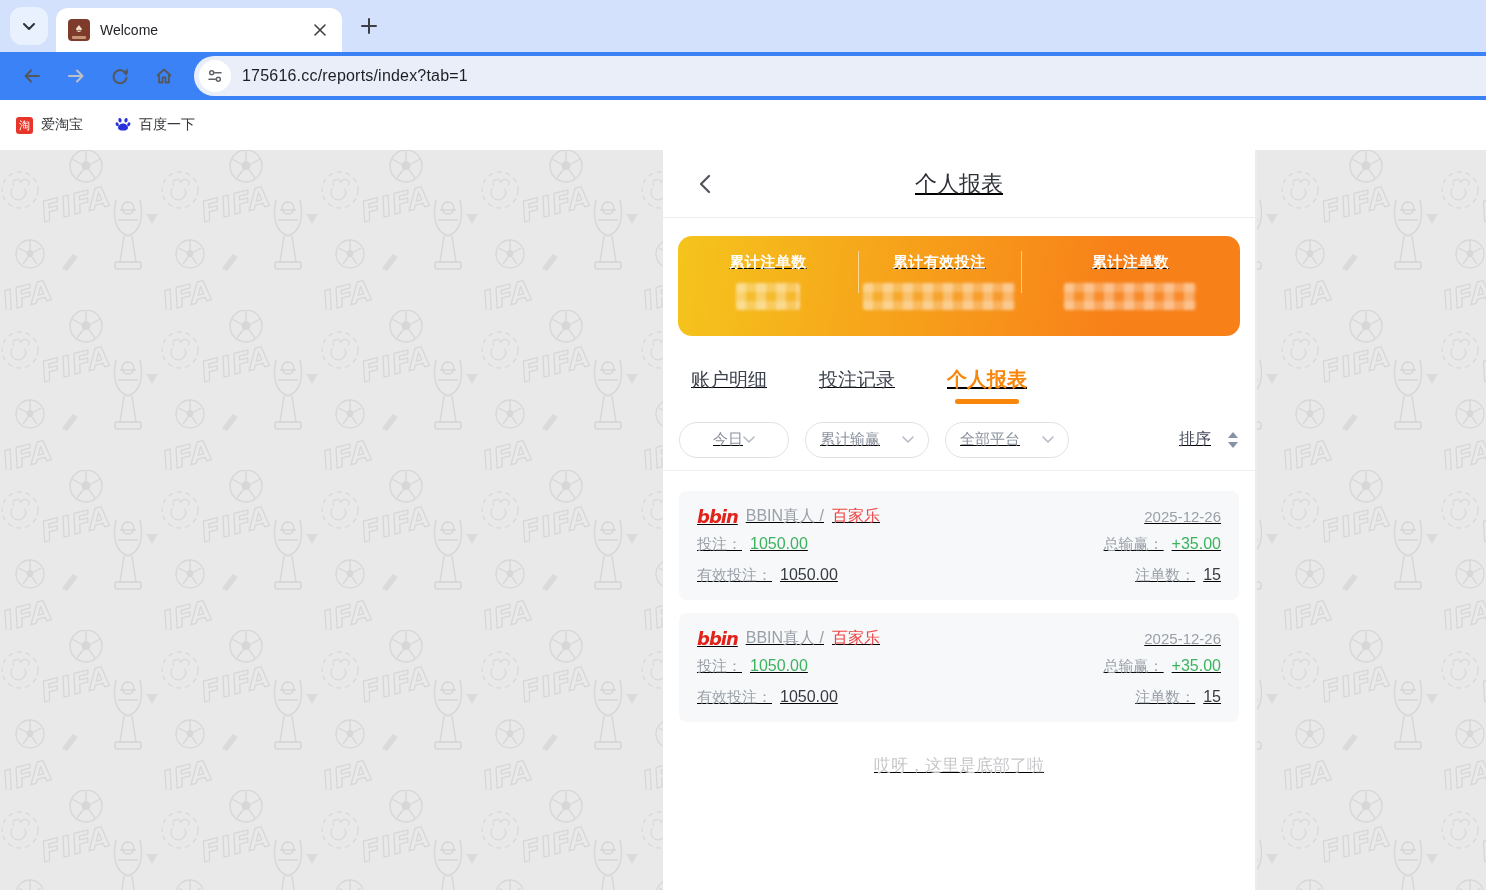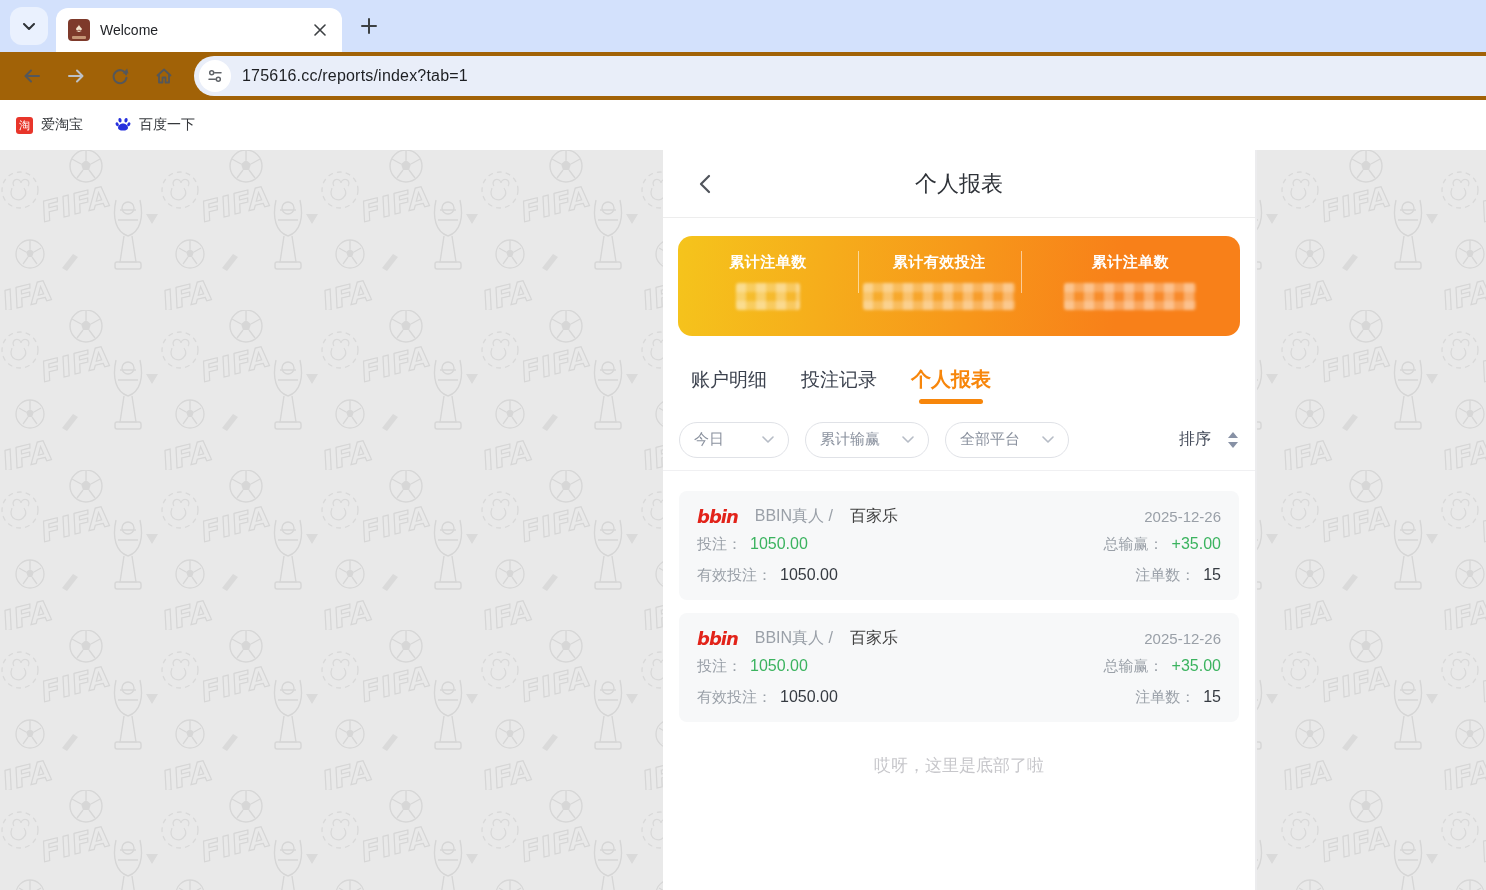--- a/index.html
+++ b/index.html
@@ -14,80 +14,80 @@
     display:flex; align-items:center; padding:0 10px 0 12px; }
   .favicon { width:22px; height:22px; border-radius:4px; background:#7e3a2b;
     display:flex; flex-direction:column; align-items:center; justify-content:center; flex:0 0 auto; }
   .favicon .spade { color:#f3e3cd; font-size:12px; line-height:12px; }
   .favicon .band { width:14px; height:3px; margin-top:2px; border-radius:1px; background:rgba(255,226,180,.55); }
   .tab-title { flex:1; margin-left:10px; font-size:14px; color:#1f2125; white-space:nowrap; }
   .tab-close { width:24px; height:24px; border-radius:50%; display:flex; align-items:center; justify-content:center; }
   .newtab-btn { width:34px; height:34px; margin:0 0 0 10px; align-self:center;
     display:flex; align-items:center; justify-content:center; border-radius:50%; }
 
-  .toolbar { height:48px; background:#a16207; display:flex; align-items:center; padding-left:10px; }
+  .toolbar { height:48px; background:#3b82f6; display:flex; align-items:center; padding-left:10px; }
   .nav-btn { width:36px; height:36px; margin:0 4px; display:flex; align-items:center; justify-content:center; border-radius:50%; }
   .omnibox { flex:1; height:40px; margin-left:8px; background:#e9eef9;
     border-radius:20px 0 0 20px; display:flex; align-items:center; padding-left:5px; }
   .site-info { width:32px; height:32px; border-radius:50%; background:#fff;
     display:flex; align-items:center; justify-content:center; }
   .url-text { margin-left:11px; font-size:16px; color:#1d1f23; letter-spacing:.2px; }
 
   .bookmarks { height:50px; background:#fff; display:flex; align-items:center; padding-left:16px; gap:32px; }
   .bm-item { display:flex; align-items:center; gap:8px; font-size:14px; color:#35383c; }
   .tb-icon { width:17px; height:17px; border-radius:3px; background:#e8352a; color:#fff;
     font-size:11px; display:flex; align-items:center; justify-content:center; }
 
   
   .content { position:relative; height:740px; background:#e9e9e9; }
   .bg-pattern { position:absolute; inset:0; }
 
   .panel { position:absolute; left:663px; top:0; width:594px; height:740px;
-    background:#fff; border-right:2px solid #ececee; }
+    background:#fff; border-right:2px solid #ececee;text-decoration:underline; }
 
   .p-header { height:68px; border-bottom:1px solid #ededed; position:relative;
     display:flex; align-items:center; justify-content:center; }
   .back-btn { position:absolute; left:28px; top:0; height:100%;
     display:flex; align-items:center; padding:0 8px; }
   .p-title { font-size:22px; color:#2e3238; }
 
   .stat-card { margin:18px 15px 12px; height:100px; border-radius:14px; position:relative;
     background:linear-gradient(97deg,#f5c41c 0%,#f88019 78%); display:flex; }
   .stat-col { display:flex; flex-direction:column; align-items:center; padding-top:17px; }
   .stat-col.c1 { width:32%; } .stat-col.c2 { width:29%; } .stat-col.c3 { width:39%; }
   .stat-label { color:#fff; font-size:15px; font-weight:600; letter-spacing:.5px; }
   .v-div { position:absolute; top:15px; height:42px; width:1px; background:rgba(255,255,255,.55); }
   .v-div.d1 { left:32%; } .v-div.d2 { left:61%; }
   .mosaic { margin-top:11px; height:27px; border-radius:3px; filter:blur(1.4px);
     background-image:
       repeating-linear-gradient(90deg, rgba(255,255,255,.34) 0 10px, rgba(255,255,255,.05) 10px 20px),
       repeating-linear-gradient(0deg, rgba(255,255,255,.26) 0 9px, rgba(255,255,255,.03) 9px 18px); }
   .mosaic.m1 { width:64px; } .mosaic.m2 { width:152px; } .mosaic.m3 { width:132px; }
 
-  .tabs { display:flex; align-items:center; gap:30px; padding:18px 16px 16px 26px; }
+  .tabs { display:flex; align-items:center; gap:48px; padding:18px 16px 16px 26px; }
   .tab-item { font-size:19px; color:#3c424e; position:relative; padding:0 2px; cursor:default; }
   .tab-item.active { color:#f7860b; font-weight:700; font-size:20px; }
   .tab-underline { position:absolute; left:50%; transform:translateX(-50%); bottom:-11px;
     width:64px; height:5px; border-radius:3px; background:#f7860b; }
 
   .filters { height:62px; display:flex; align-items:center; padding:0 16px; border-bottom:1px solid #f0f0f2; }
   .pill { display:flex; align-items:center; justify-content:space-between; height:36px;
     border:1px solid #e0e2e7; border-radius:18px; padding:0 14px; margin-right:16px;
     color:#8a919e; font-size:15px; }
-  .pill.f1 { width:110px; } .pill.f2 { width:124px; } .pill.f3 { width:124px; }
+  .pill.f1 { width:110px;justify-content:center; } .pill.f2 { width:124px; } .pill.f3 { width:124px; }
   .sort { margin-left:auto; display:flex; align-items:center; gap:16px; color:#434a59; font-size:16px; }
 
   .list { padding:20px 16px 0; }
   .card { background:#f7f8f9; border-radius:8px; padding:15px 18px; margin-bottom:13px; }
   .crow { display:flex; justify-content:space-between; align-items:center; }
   .crow.r2 { margin-top:8px;justify-content:space-between; } .crow.r3 { margin-top:12px; }
-  .provider { display:flex; align-items:flex-start; gap:17px; font-size:16px; }
+  .provider { display:flex; align-items:flex-start; gap:8px; font-size:16px; }
   .bbin-logo { color:#e2231a; font-weight:800; font-style:italic; font-size:18px;
     letter-spacing:-1px; font-family:"DejaVu Sans",sans-serif; }
-  .t-gray { color:#9aa0a8; } .t-dark { color:#404040; }
+  .t-gray { color:#9aa0a8; } .t-dark { color:#ef4444; }
   .date { color:#9aa0a8; font-size:15px; }
   .kv { display:flex; align-items:baseline; }
   .lab { color:#9aa0a8; font-size:15px; margin-right:8px; }
   .val-green { color:#3bb35f; font-size:16px; }
   .val-dark { color:#363b42; font-size:16px; }
 
   .footer-note { text-align:center; color:#c7c7cb; font-size:17px; margin-top:32px; }
 </style>
 </head>
 <body>

